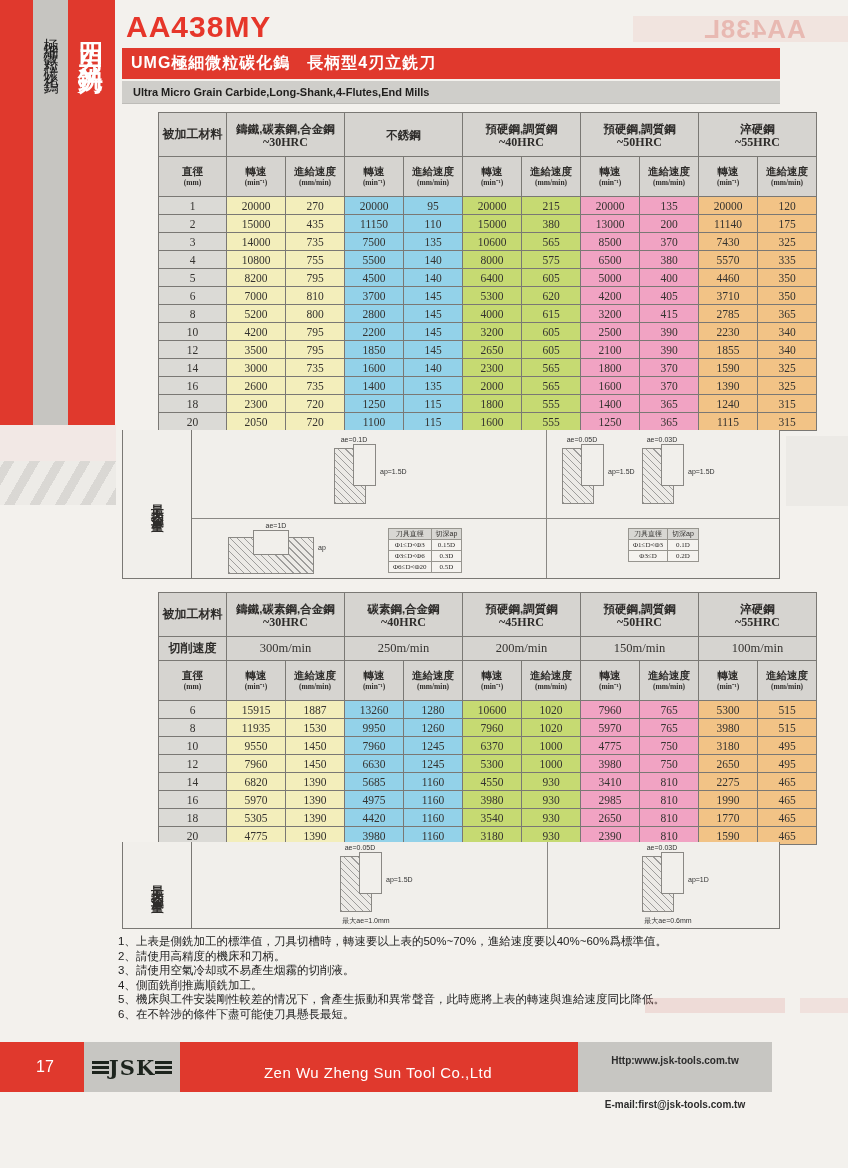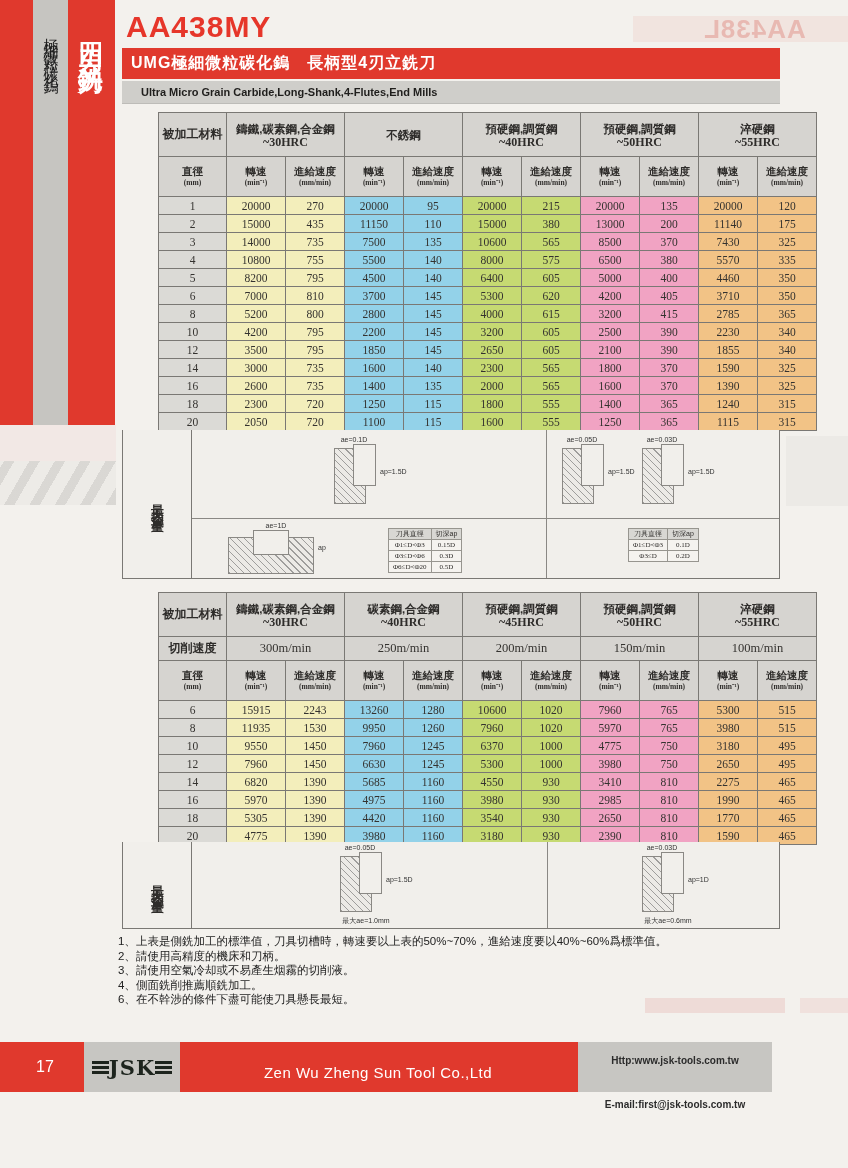--- a/index.html
+++ b/index.html
@@ -16,21 +16,21 @@
   .bleed1{left:0;top:425px;width:116px;height:36px;background:#f2e8e5;}
   .bleed2{left:0;top:461px;width:116px;height:44px;background:#edebe7;
           background-image:repeating-linear-gradient(-60deg,rgba(160,158,155,.25) 0 9px,transparent 9px 22px);}
 
   
   .model{left:126px;top:10px;font-size:30px;font-weight:800;color:#e6362a;letter-spacing:1px;}
   .ghost-model{right:42px;top:14px;font-size:26px;font-weight:800;color:rgba(213,86,76,.30);transform:scaleX(-1);letter-spacing:1px;}
   .ghost-smear{right:0;top:16px;width:215px;height:26px;background:rgba(226,120,110,.10);}
   .band-red{left:122px;top:48px;width:658px;height:31px;background:var(--red,#e0392d);display:flex;align-items:center;box-sizing:border-box;padding-left:9px;}
   .band-red span{color:#fff;font-weight:bold;font-size:16px;letter-spacing:1px;}
-  .band-gray{left:122px;top:81px;width:658px;height:23px;background:#cfceca;display:flex;align-items:center;box-sizing:border-box;padding-left:19px;border-bottom:1px solid #bdbcb8;}
+  .band-gray{left:122px;top:81px;width:658px;height:23px;background:#cfceca;display:flex;align-items:center;box-sizing:border-box;padding-left:11px;border-bottom:1px solid #bdbcb8;}
   .band-gray span{font-size:11px;font-weight:bold;color:#1f1e1c;}
 
   
   table.spec{position:absolute;left:122px;width:658px;border-collapse:collapse;table-layout:fixed;margin-left:36px;}
   #t1{top:112px;} #t2{top:592px;}
   .spec th,.spec td{border:1px solid #7a7874;padding:0;text-align:center;overflow:hidden;}
   .spec thead th{background:var(--header_bg,#d6d4d0);}
   .mat-row{height:44px;} .sub-row{height:40px;} .speed-row{height:24px;}
   .spec tbody tr{height:18px;}
   .mat-label{font-size:12px;font-weight:bold;}
@@ -558,21 +558,21 @@
           <th class="sh">
             <div class="l1">進給速度</div>
             <div class="l2">(mm/min)</div>
           </th>
         </tr>
     </thead>
     <tbody>
         <tr>
           <td class="dia">6</td>
           <td class="c1">15915</td>
-          <td class="c1">2243</td>
+          <td class="c1">1887</td>
           <td class="c2">13260</td>
           <td class="c2">1280</td>
           <td class="c3">10600</td>
           <td class="c3">1020</td>
           <td class="c4">7960</td>
           <td class="c4">765</td>
           <td class="c5">5300</td>
           <td class="c5">515</td>
         </tr>
         <tr>
@@ -697,20 +697,21 @@
       </div>
     </div>
   </div>
 
   <div class="abs notes">
     <ul>
         <li>1、上表是側銑加工的標準值，刀具切槽時，轉速要以上表的50%~70%，進給速度要以40%~60%爲標準值。</li>
         <li>2、請使用高精度的機床和刀柄。</li>
         <li>3、請使用空氣冷却或不易產生烟霧的切削液。</li>
         <li>4、側面銑削推薦順銑加工。</li>
+        <li>5、機床與工件安裝剛性較差的情况下，會產生振動和異常聲音，此時應將上表的轉速與進給速度同比降低。</li>
         <li>6、在不幹涉的條件下盡可能使刀具懸長最短。</li>
       </ul>
   </div>
 
   <div class="abs gband1"></div>
   <div class="abs gband2"></div>
   <div class="abs gband3"></div>
 
   <div class="abs footer-red"></div>
   <div class="abs page-num">

